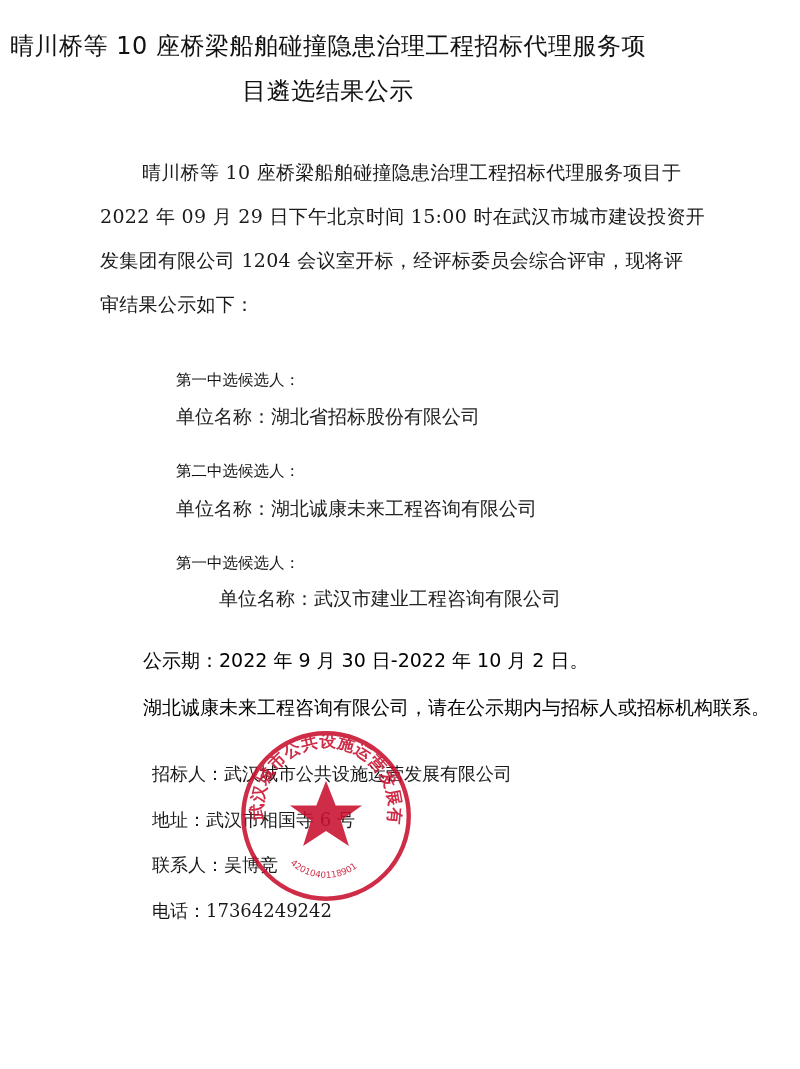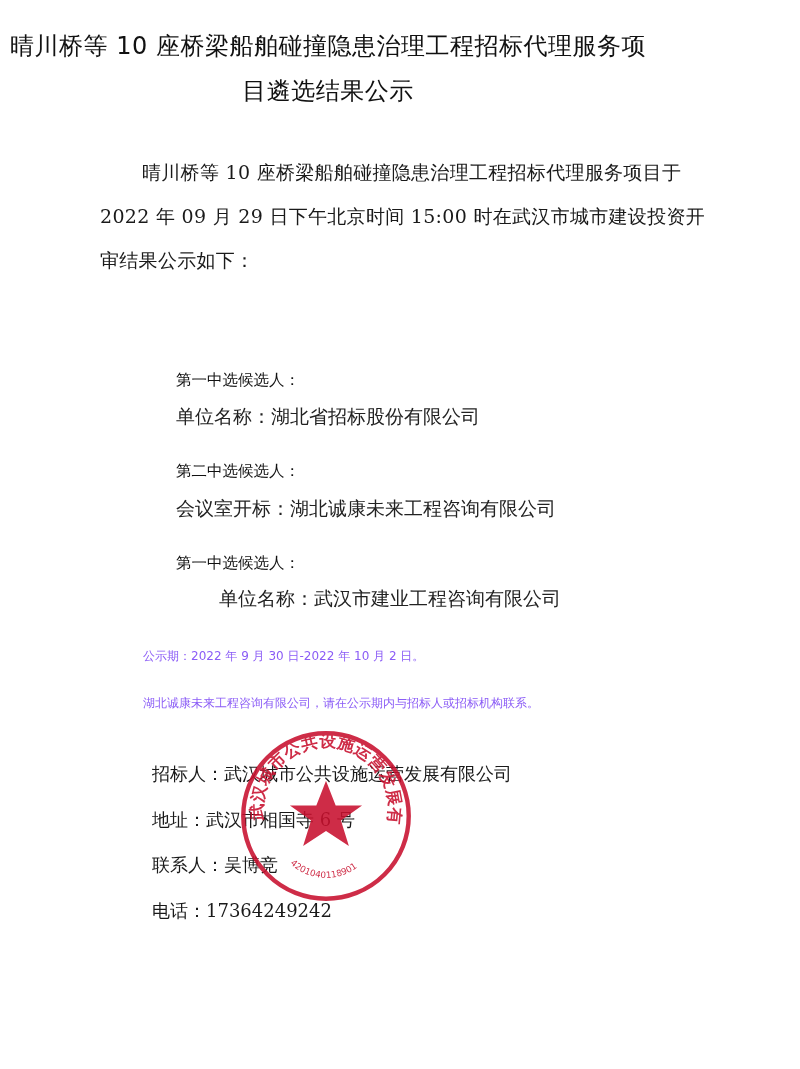--- a/index.html
+++ b/index.html
@@ -21,48 +21,49 @@
   .para .indent { display: inline-block; width: 42px; }
   .cand-head {
     position: absolute; left: 176px; font-family: "DejaVu Sans", "Liberation Sans", sans-serif;
     font-size: 15.5px; color: #111;
   }
   .cand-name {
     position: absolute; left: 176px; font-family: "DejaVu Sans", "Liberation Sans", sans-serif;
     font-size: 19px; color: #222;
   }
   .line {
-    position: absolute; font-family: "DejaVu Sans", "Liberation Sans", sans-serif; font-size: 12px; color: #8b5cf6;
+    position: absolute; font-family: "DejaVu Sans", "Liberation Sans", sans-serif; font-size: 19px; color: #000000;
   }
   .contact {
     position: absolute; left: 152px; font-family: "DejaVu Serif", "Liberation Serif", serif;
     font-size: 18px; color: #1a1a1a;
   }
   .stamp {
     position: absolute; left: 238px; top: 728px; width: 176px; height: 176px; pointer-events: none; opacity: 0.88;
   }
 </style>
 </head>
 <body>
 
 <div>
   <div class="title t1">晴川桥等 10 座桥梁船舶碰撞隐患治理工程招标代理服务项</div>
   <div class="title t2">目遴选结果公示</div>
 
   <div class="para" style="top:150px;">
     <div><span class="indent"></span><span>晴川桥等 10 座桥梁船舶碰撞隐患治理工程招标代理服务项目于</span></div>
     <div>2022 年 09 月 29 日下午北京时间 15:00 时在武汉市城市建设投资开</div>
+    <div>发集团有限公司 1204 会议室开标，经评标委员会综合评审，现将评</div>
     <div>审结果公示如下：</div>
   </div>
 
   <div class="cand-head" style="top:370px;">第一中选候选人：</div>
   <div class="cand-name" style="top:404px;">单位名称：湖北省招标股份有限公司</div>
 
   <div class="cand-head" style="top:461px;">第二中选候选人：</div>
-  <div class="cand-name" style="top:496px;">会议室开标：湖北诚康未来工程咨询有限公司</div>
+  <div class="cand-name" style="top:496px;">单位名称：湖北诚康未来工程咨询有限公司</div>
 
   <div class="cand-head" style="top:553px;">第一中选候选人：</div>
   <div class="cand-name" style="top:586px;margin-left:43px;">单位名称：武汉市建业工程咨询有限公司</div>
 
   <div class="line" style="left:143px; top:648px;">公示期：2022 年 9 月  30  日-2022 年 10 月 2 日。</div>
   <div class="line" style="left:143px; top:695px;">湖北诚康未来工程咨询有限公司，请在公示期内与招标人或招标机构联系。</div>
 
   <div class="contact" style="top:762px;">招标人：武汉城市公共设施运营发展有限公司</div>
   <div class="contact" style="top:808px;">地址：武汉市相国寺 6 号</div>
   <div class="contact" style="top:853px;">联系人：吴博竞</div>

